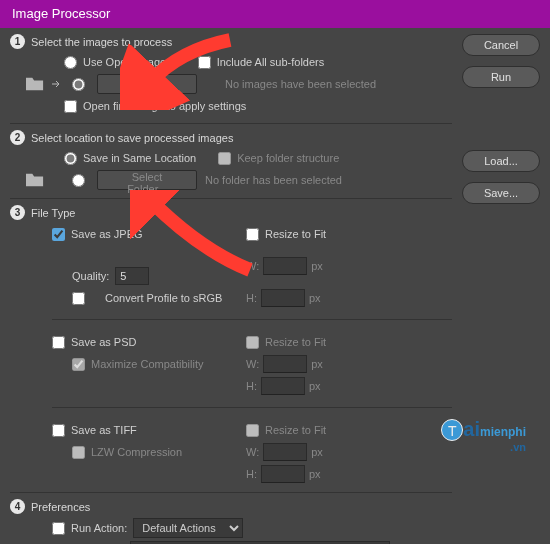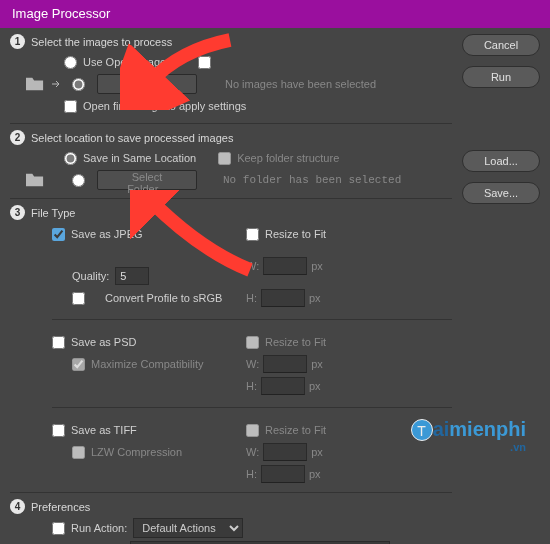--- a/index.html
+++ b/index.html
@@ -41,21 +41,21 @@
 .sel.sm { width: 110px; }
 .sel.lg { width: 140px; }
 .text-input { background: #3a3a3a; border: 1px solid #2a2a2a; color: #ccc; height: 18px; font-size: 11px; width: 260px; padding: 0 4px; }
 
 
 .arrow { position: absolute; pointer-events: none; }
 
 
 .wm { position: absolute; right: 24px; top: 418px; opacity: .9; font-family: Arial; }
 .wm .t1 { font-size: 20px; font-weight: bold; color: #1e6aa8; }
-.wm .t2 { font-size: 20px; font-weight: bold; color: #3aa3e6; }
+.wm .t2 { font-size: 12px; font-weight: bold; color: #3aa3e6; }
 .wm .sub { font-size: 11px; color: #1e6aa8; text-align: right; font-weight: bold; }
 .wm .circle { display:inline-block; width:22px; height:22px; border-radius:50%; background:#3aa3e6; color:#fff; text-align:center; line-height:22px; font-size:14px; border:1px solid #fff; }
 </style>
 </head>
 <body>
 
 <div class="titlebar">Image Processor</div>
 
 <div class="main">
   <div class="left">
@@ -63,20 +63,21 @@
     <div class="section">
       <div class="step-head">
         <span class="step-num">1</span>
         <span>Select the images to process</span>
       </div>
       <div class="row indent2">
         <input type="radio" style="">
         <label>Use Open Images</label>
         <span style="width:14px;"></span>
         <input type="checkbox" style="">
+        <label>Include All sub-folders</label>
       </div>
       <div class="row" style="margin-left:14px;">
         <svg class="icon-folder" viewBox="0 0 24 20">
             <path d="M2 3h7l2 3h10v11H2z"></path>
           </svg>
         <svg class="icon-arrow" width="10" height="10" viewBox="0 0 10 10">
             <path d="M0 5h6M4 2l3 3-3 3" stroke="#b8b8b8" fill="none"></path>
           </svg>
         <input type="radio" checked="" style="margin-left: 4px;">
         <button class="btn-folder" style="margin-left:6px;width:100px;">Select Folder...</button>
@@ -102,21 +103,21 @@
         <input type="checkbox" disabled="" style="">
         <label class="dim">Keep folder structure</label>
       </div>
       <div class="row" style="margin-left:14px;">
         <svg class="icon-folder" viewBox="0 0 24 20">
             <path d="M2 3h7l2 3h10v11H2z"></path>
           </svg>
         <span style="width:10px;"></span>
         <input type="radio" style="margin-left: 4px;">
         <button class="btn-folder dim" style="margin-left:6px;width:100px;">Select Folder...</button>
-        <span class="dim-txt" style="margin-left:20px;font-family:Liberation Mono, monospace;">No folder has been selected</span>
+        <span class="dim-txt" style="margin-left:2px;">No folder has been selected</span>
       </div>
     </div>
 
     <hr class="hr">
 
     <div class="section">
       <div class="step-head">
         <span class="step-num">3</span>
         <span>File Type</span>
       </div>

